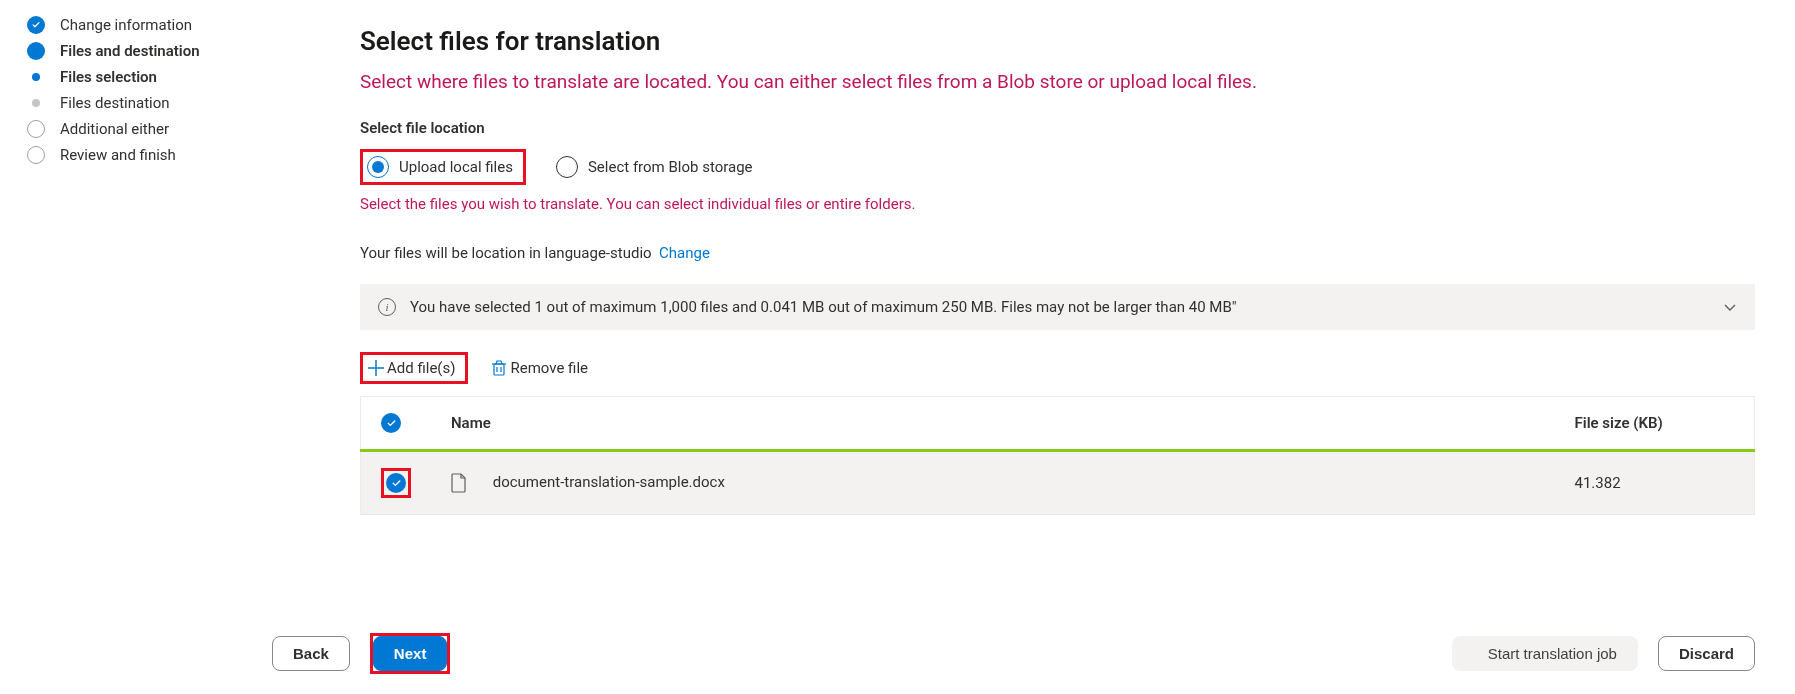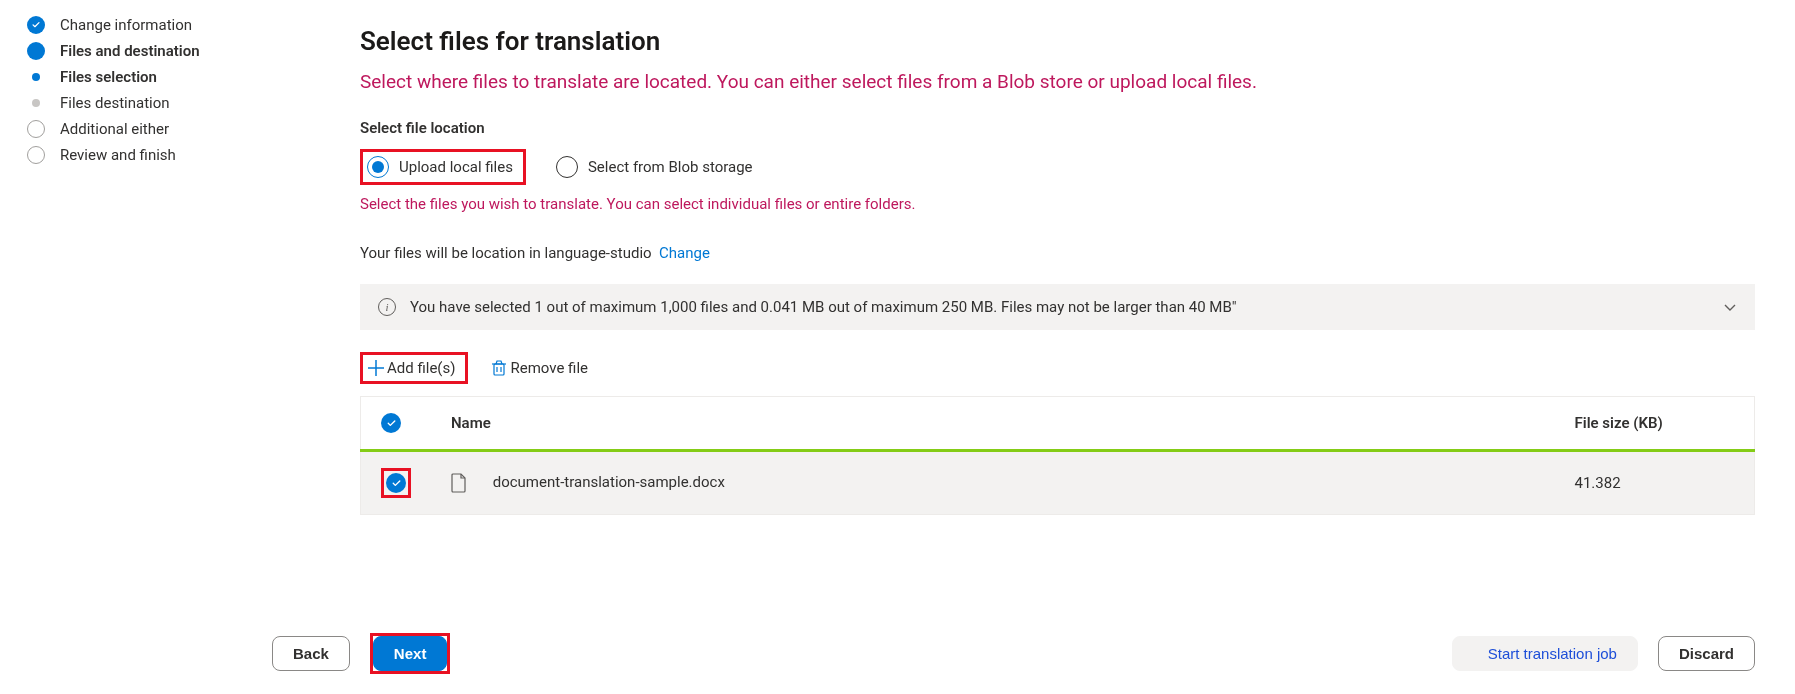--- a/index.html
+++ b/index.html
@@ -131,21 +131,21 @@
     padding:8px 20px;
     font-size:15px;
     border-radius:8px;
     cursor:pointer;
     border:1px solid #8a8886;
     background:#fff;
     color:#323130;
     font-weight:600;
   }
   .btn.primary { background:#0078d4; border-color:#0078d4; color:#fff; }
-  .btn.disabled { background:#f3f2f1; color:#1d4ed8; border-color:#f3f2f1; cursor:default; font-weight:400;padding-left:35px; }
+  .btn.disabled { background:#f3f2f1; color:#404040; border-color:#f3f2f1; cursor:default; font-weight:400;padding-left:35px; }
   .hl-btn { border:3px solid #e81123; display:inline-block; }
 </style>
 </head>
 <body>
 
 <nav class="sidebar">
   <ul class="step-list">
     <li class="step">
       <span class="bullet-col">
         <span class="bullet bullet-check">

